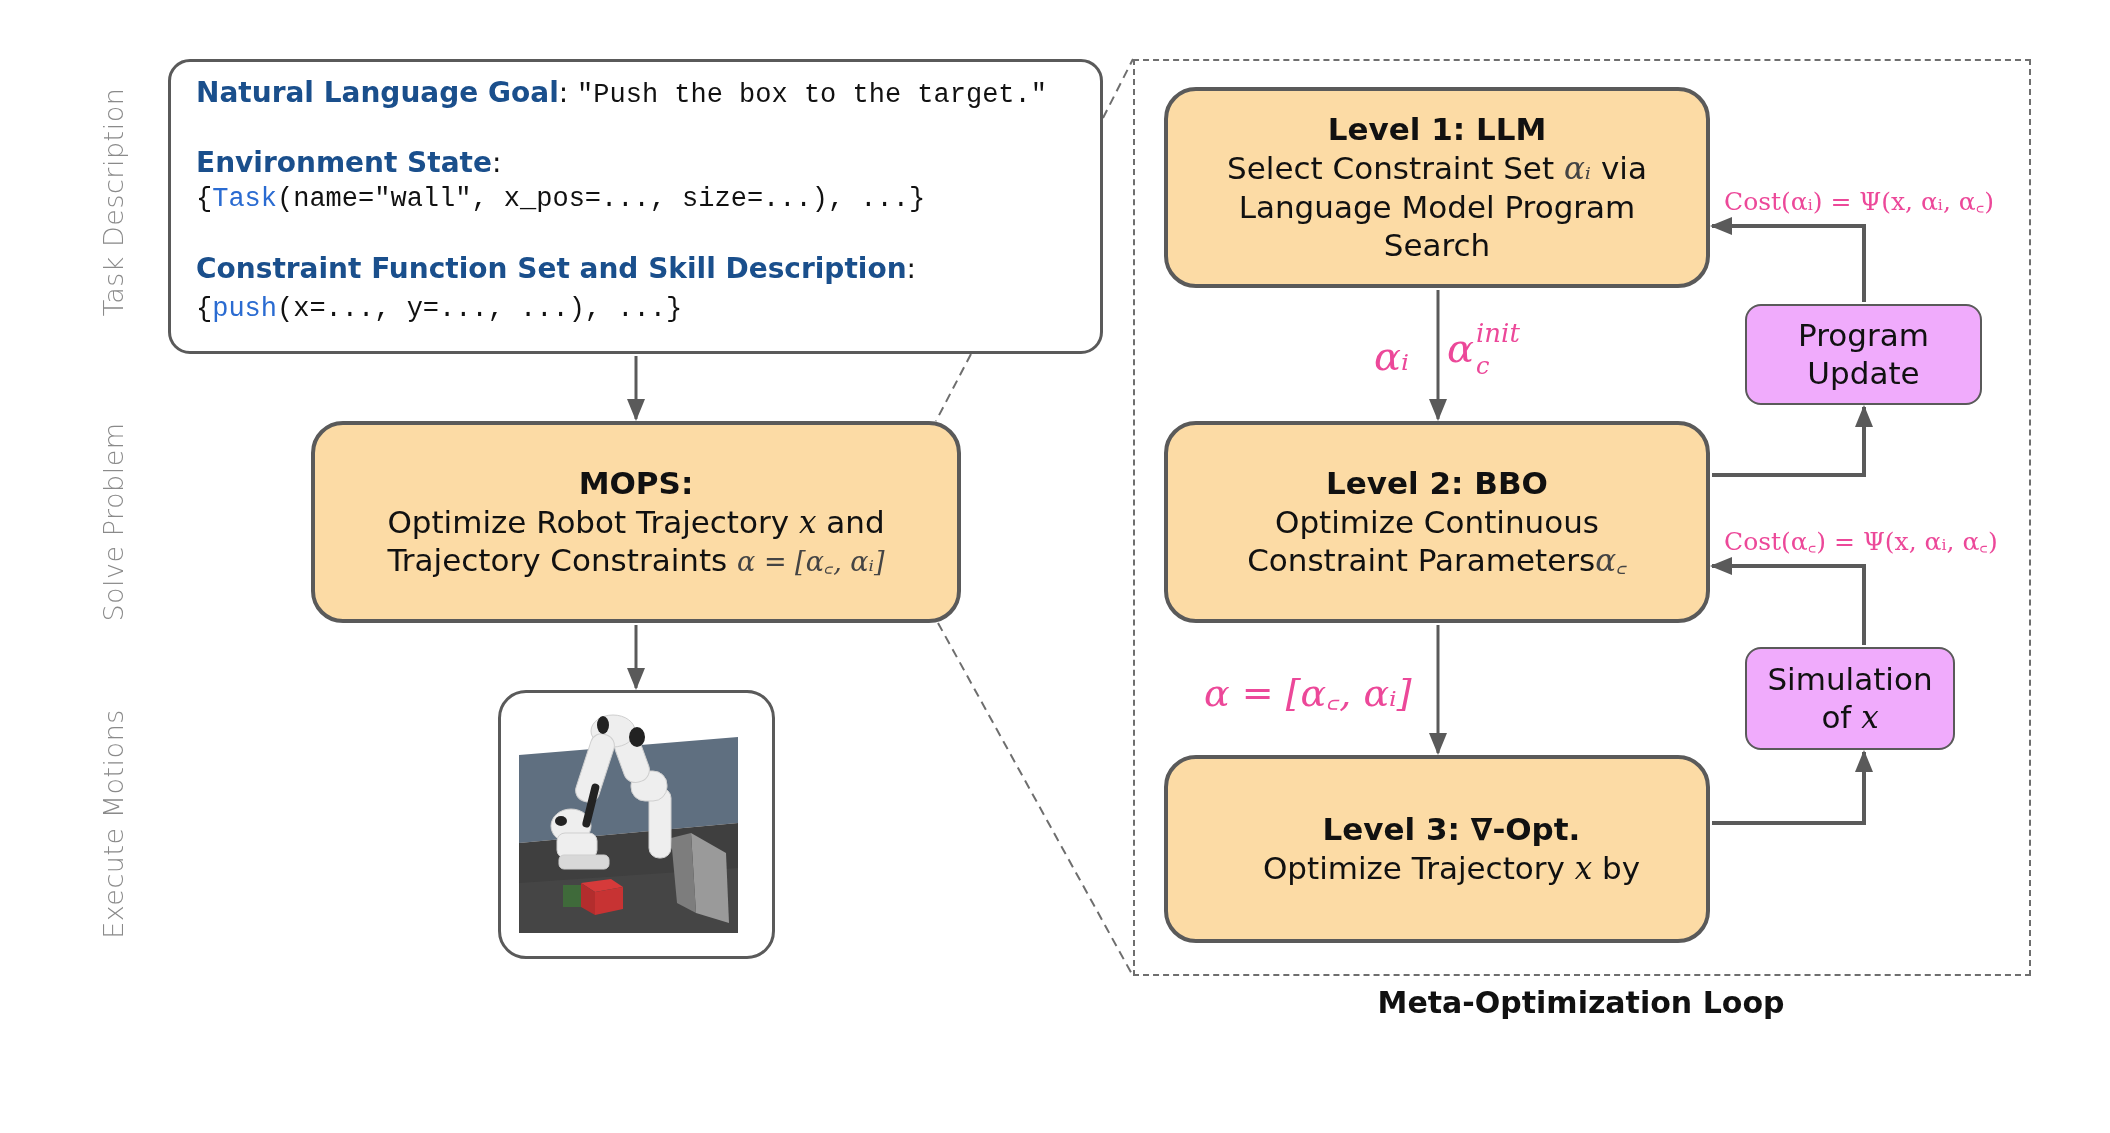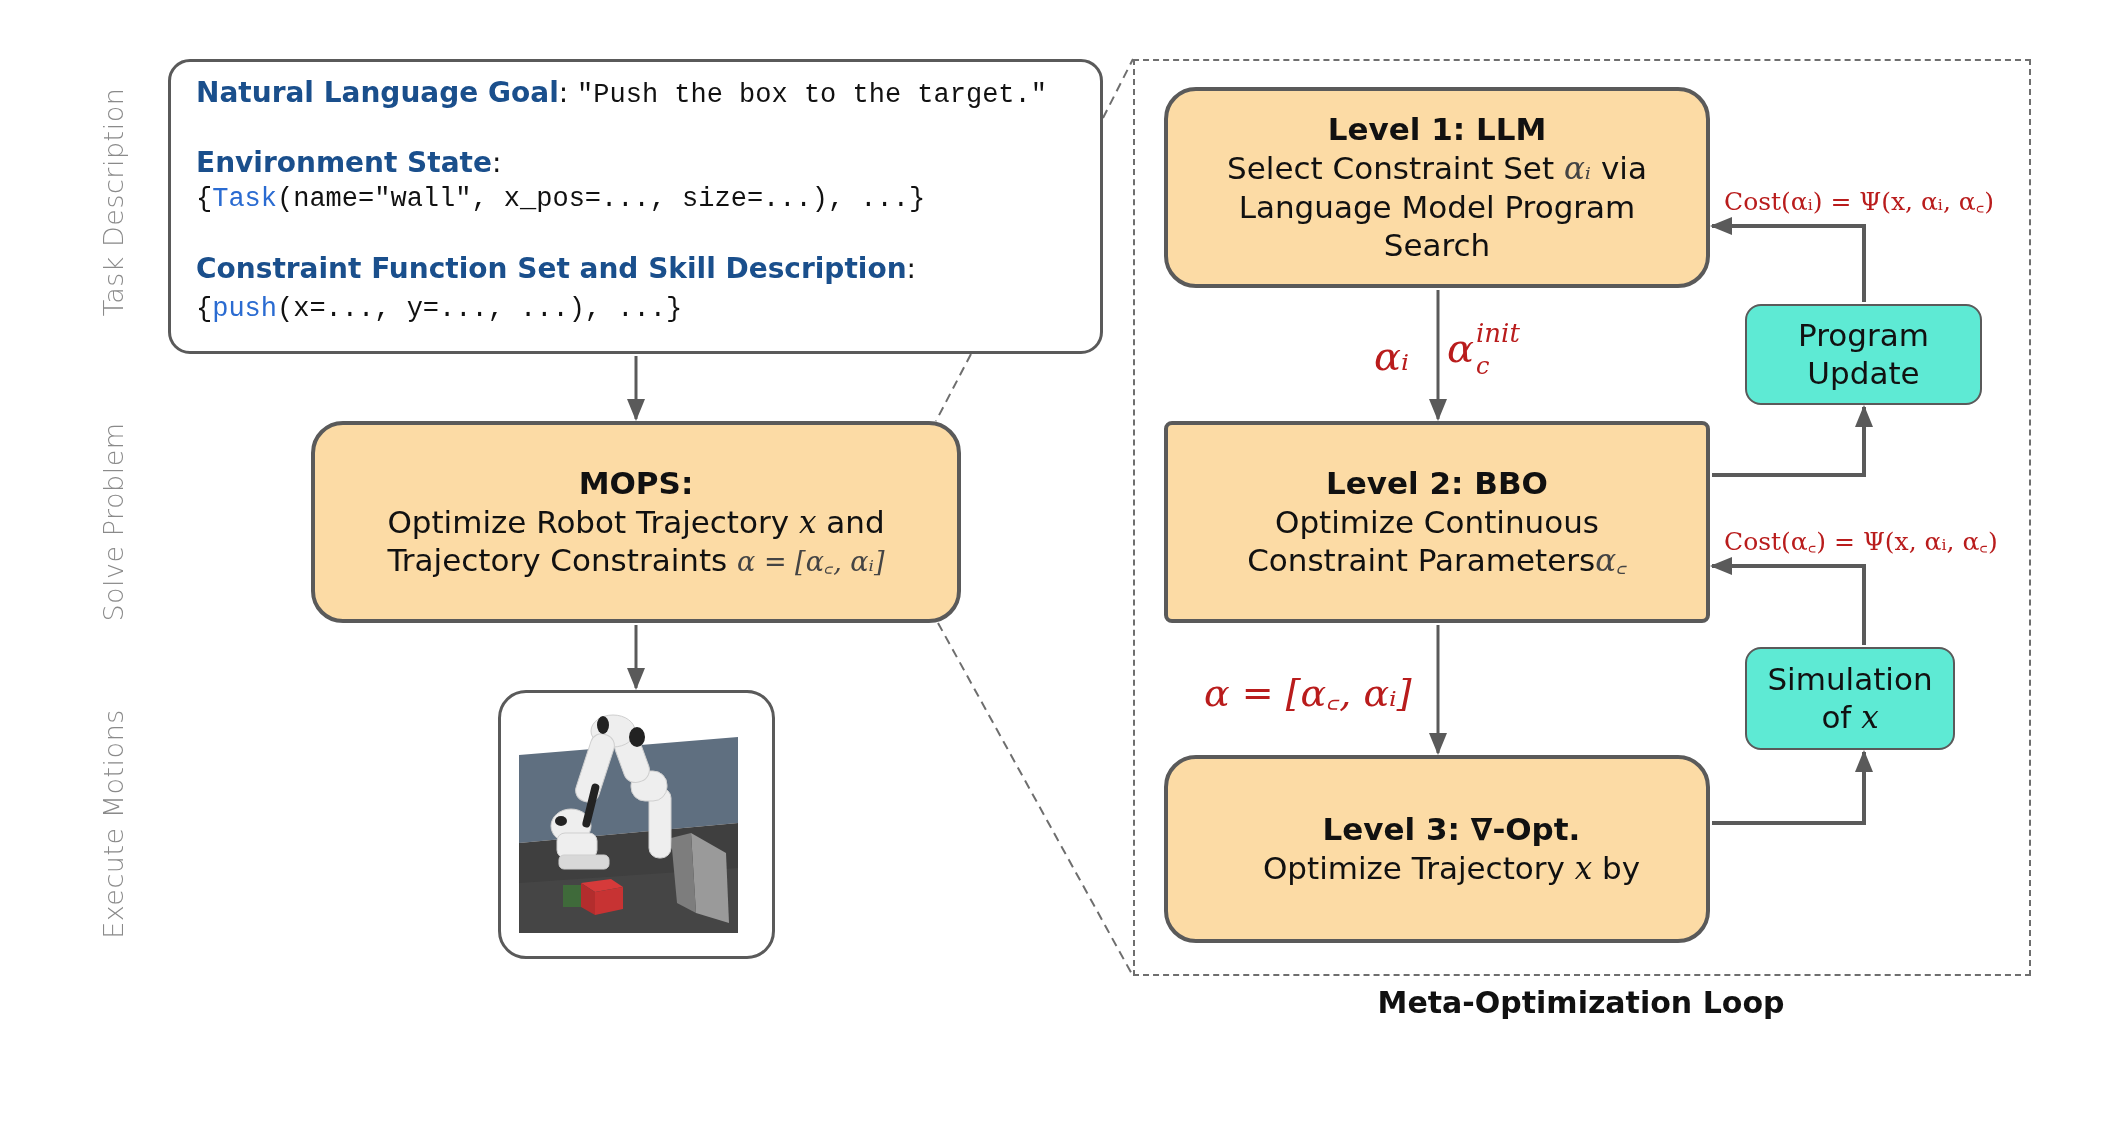--- a/index.html
+++ b/index.html
@@ -8,30 +8,30 @@
   .abs { position:absolute; box-sizing:border-box; }
   .side-label { position:absolute; transform:translate(-50%,-50%) rotate(-90deg);
                 white-space:nowrap; font-size:27px; color:#8a8a8a; font-weight:300; letter-spacing:0.5px; }
   .task-box { border:3px solid #5a5a5a; border-radius:22px; background:#fff; padding:12px 22px; }
   .task-line { position:absolute; left:25px; font-size:28px; white-space:nowrap; }
   .key { color:#1a4f8c; font-weight:600; }
   .mono { font-family:"Liberation Mono", "DejaVu Sans Mono", monospace; font-size:27px; color:#111; }
   .kw { color:#2a6bd1; }
   .orange { background:#fcdba5; border:4px solid #5a5a5a; border-radius:32px;
             display:flex; flex-direction:column; align-items:center; justify-content:center; text-align:center; }
-  .blue { background:#5eead4; border:2.5px solid #5a5a5a; border-radius:16px;
+  .blue { background:#f0abfc; border:2.5px solid #5a5a5a; border-radius:16px;
           display:flex; flex-direction:column; align-items:center; justify-content:center; text-align:center;
           font-size:31px; line-height:1.22; }
   .title { font-weight:700; font-size:31px; line-height:1.25; }
   .body-line { font-size:31px; line-height:1.25; white-space:nowrap; }
   .math { font-family:"DejaVu Serif", "Liberation Serif", serif; font-style:italic; }
   .math-up { font-family:"DejaVu Serif", "Liberation Serif", serif; }
   .math-dim { color:#444; }
   .loop { border:2px dashed #6e6e6e; }
-  .edge-label { position:absolute; white-space:nowrap; color:#b91c1c; }
+  .edge-label { position:absolute; white-space:nowrap; color:#ec4899; }
   .meta-label { position:absolute; font-weight:700; font-size:30px; transform:translateX(-50%); white-space:nowrap; }
   svg.overlay { position:absolute; left:0; top:0; }
 </style>
 </head>
 <body>
 
 <div class="side-label" style="left:113px; top:202px;">Task Description</div>
 <div class="side-label" style="left:113px; top:522px;">Solve Problem</div>
 <div class="side-label" style="left:113px; top:824px;">Execute Motions</div>
 
@@ -135,21 +135,21 @@
   <div class="title">Level 1: LLM</div>
   <div class="body-line">
     <span>Select Constraint Set</span>
     <span class="math math-dim">αᵢ</span>
     <span>via</span>
   </div>
   <div class="body-line">Language Model Program</div>
   <div class="body-line">Search</div>
 </div>
 
-<div class="abs orange" style="left:1164px; top:421px; width:546px; height:202px;border-radius:8px;">
+<div class="abs orange" style="left:1164px; top:421px; width:546px; height:202px;">
   <div class="title">Level 2: BBO</div>
   <div class="body-line">Optimize Continuous</div>
   <div class="body-line">
     <span>Constraint Parameters</span><span class="math math-dim">α꜀</span>
   </div>
 </div>
 
 <div class="abs orange" style="left:1164px; top:755px; width:546px; height:188px;padding-left:29px;">
   <div class="title">Level 3: ∇-Opt.</div>
   <div class="body-line">

